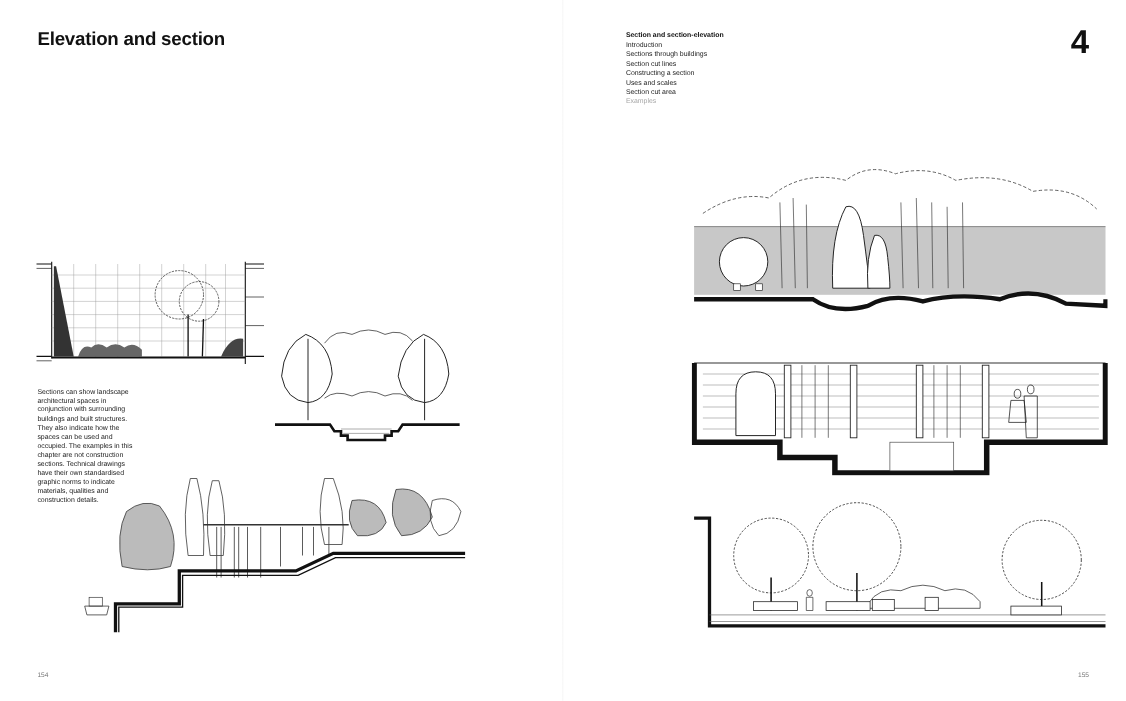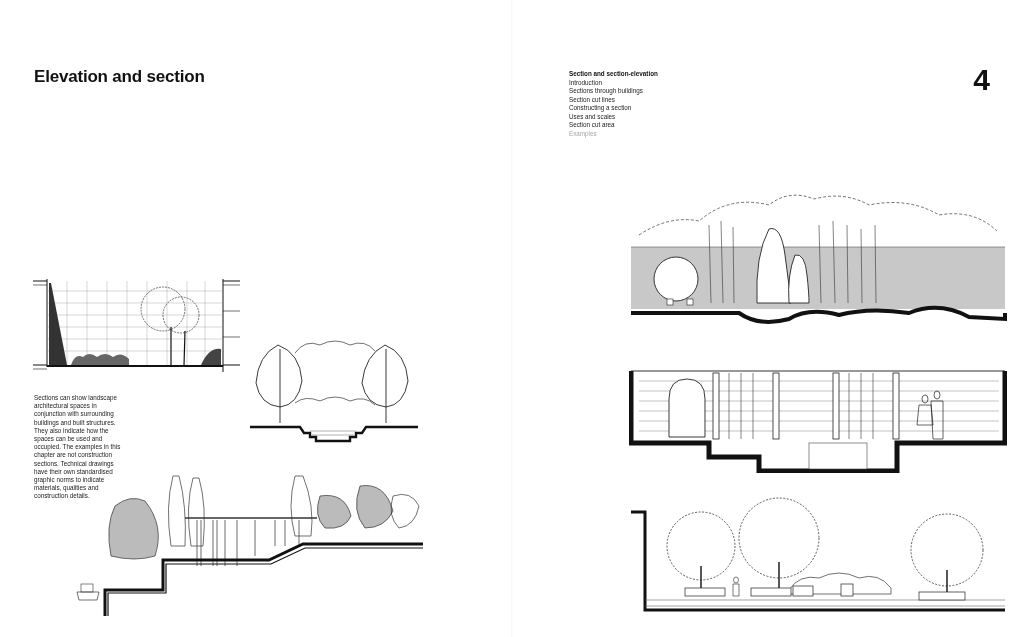--- a/index.html
+++ b/index.html
@@ -1,20 +1,20 @@
 <!DOCTYPE html>
 <html><head>
 <meta charset="utf-8">
 <style>
   html, body { margin: 0; padding: 0; background: #ffffff; }
   body {
     width: 1024px; height: 637px; position: relative; overflow: hidden;
     font-family: "Liberation Sans", sans-serif; color: #111;
   }
-  .page { position: absolute; top: 0; height: 555px; margin-top: 41px; }
+  .page { position: absolute; top: 0; height: 555px; }
   .page-left { left: 0; width: 512px; }
   .page-right { left: 512px; width: 512px; }
   .spine {
     position: absolute; left: 511px; top: 0; width: 2px; height: 637px;
     background: linear-gradient(90deg, #f6f6f6, #ffffff);
   }
   .title {
     position: absolute; left: 34px; top: 26px;
     font-size: 17px; font-weight: bold; letter-spacing: -0.2px; color: #111;
   }

